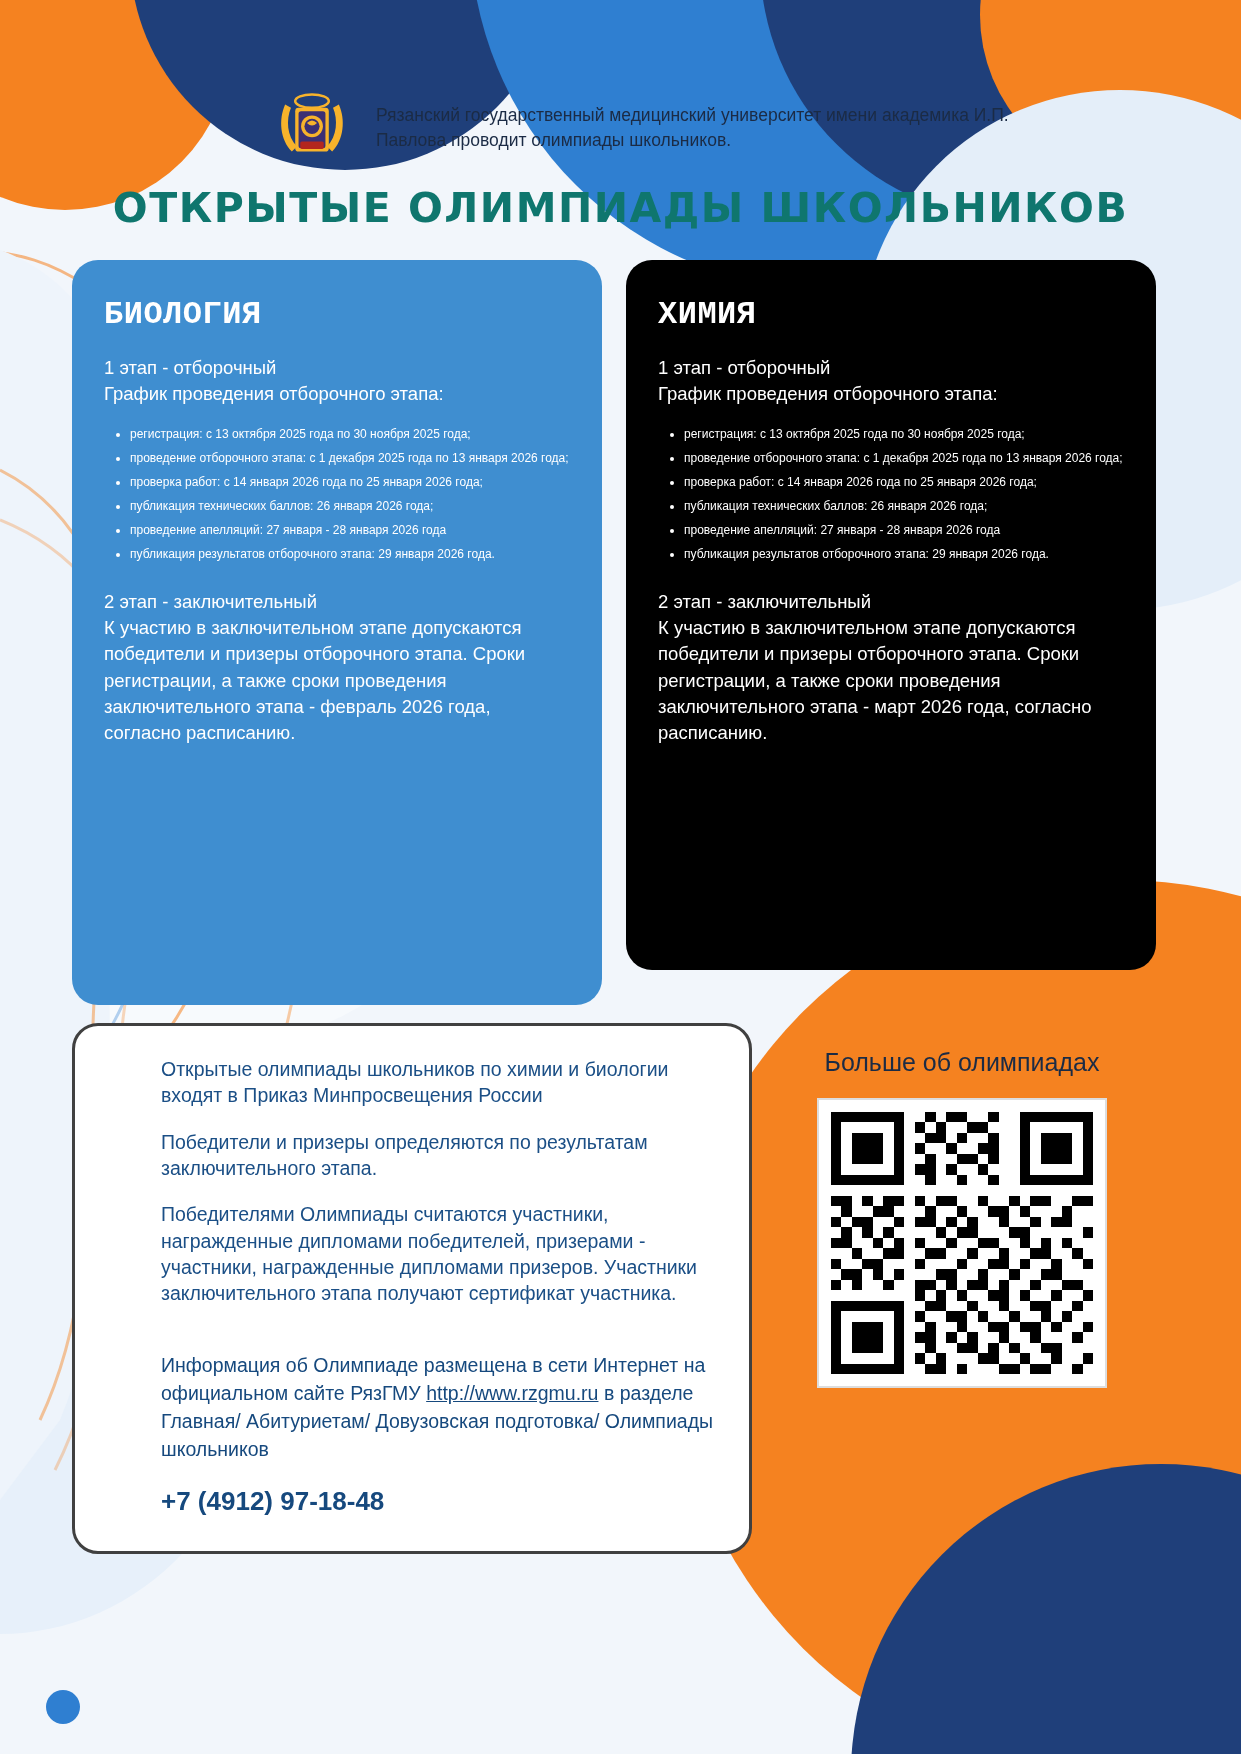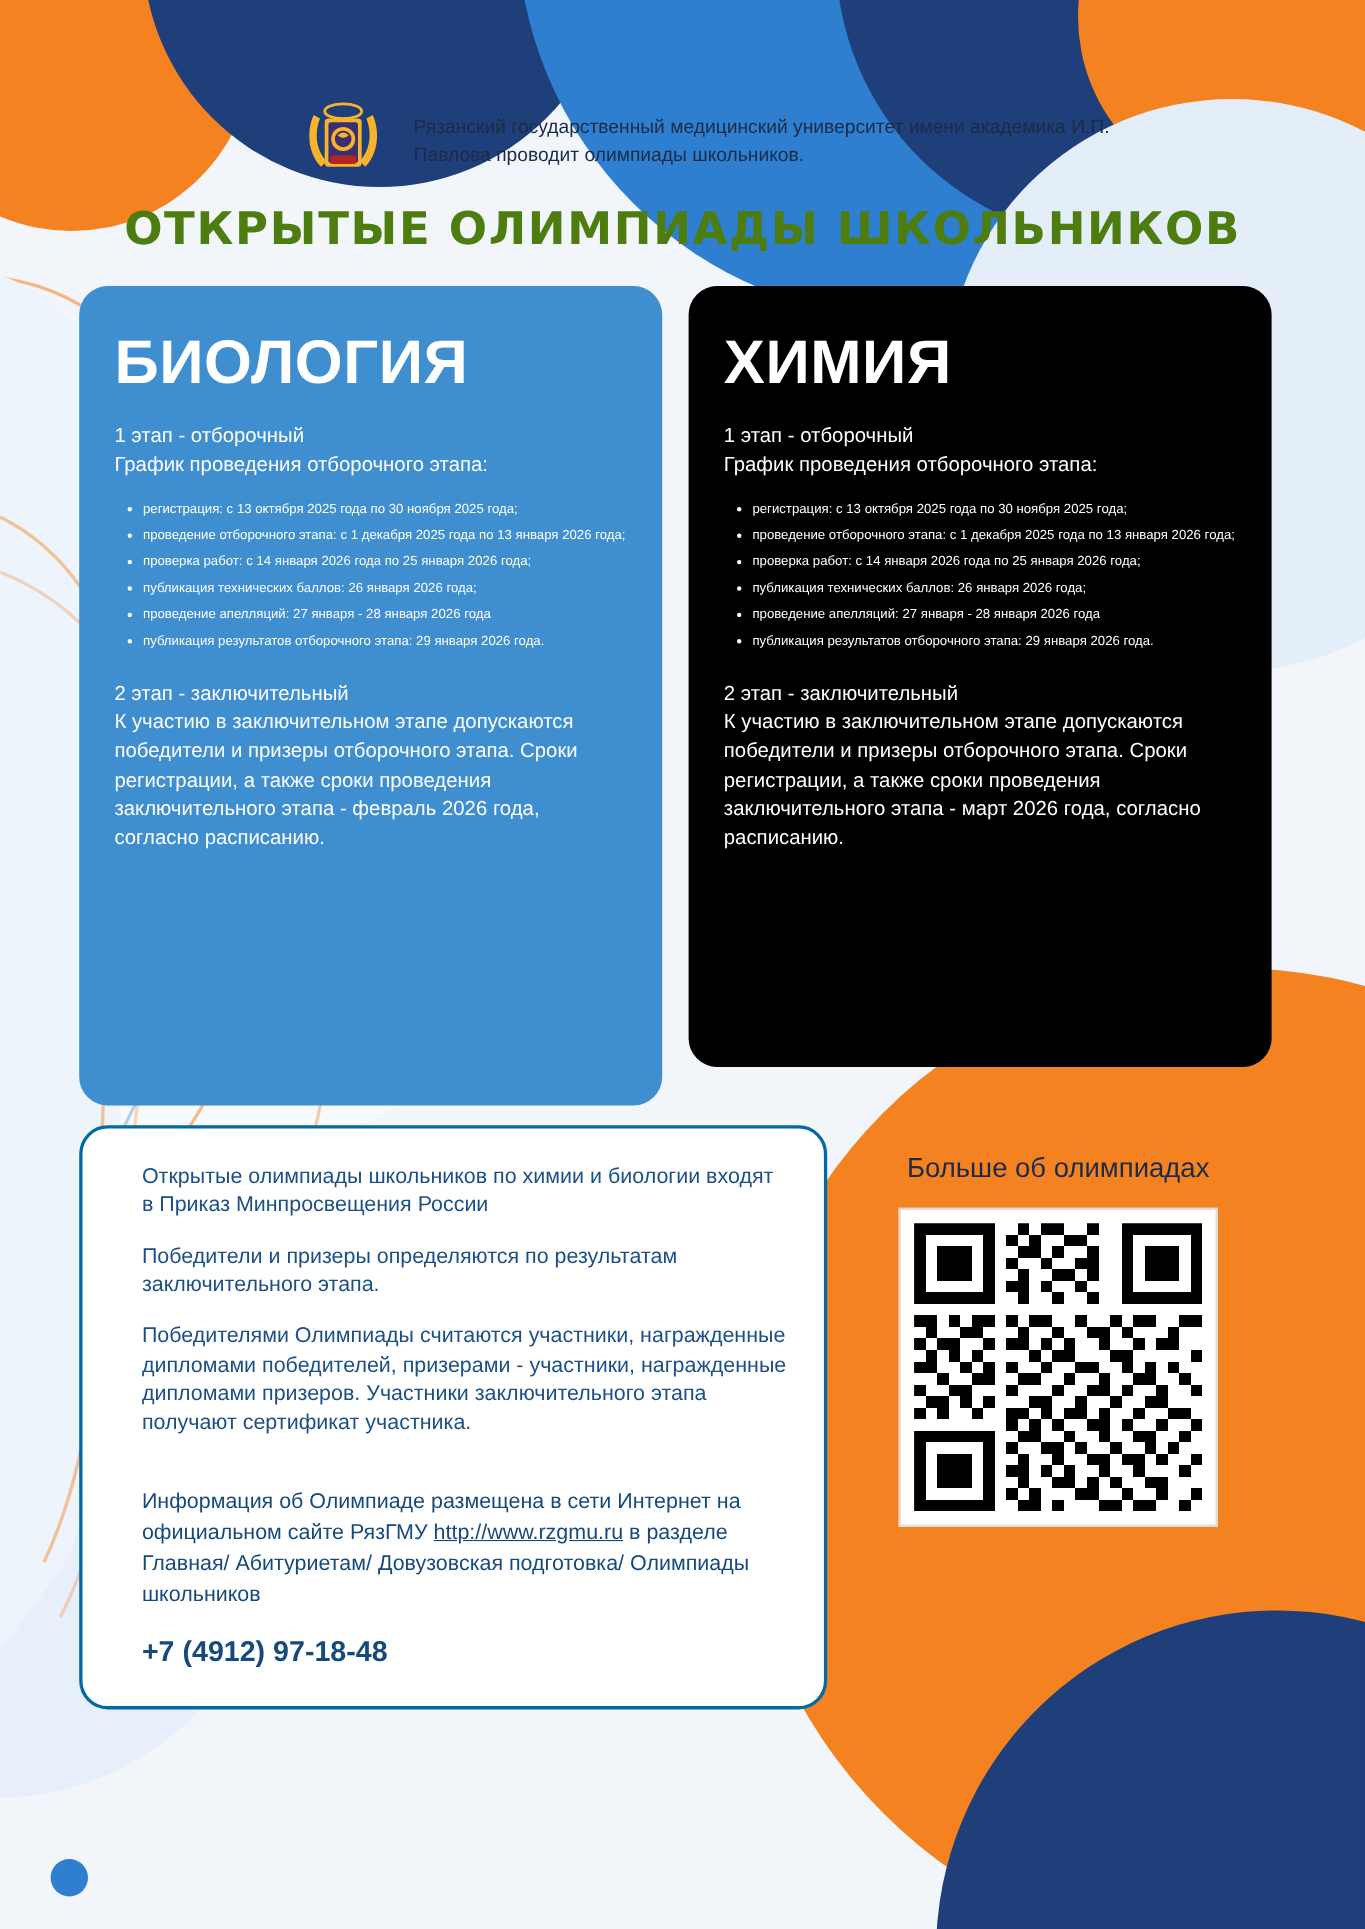--- a/index.html
+++ b/index.html
@@ -42,40 +42,40 @@
 
   
   .page { position:relative; z-index:3; width:1241px; height:1231px; }
 
   .header { display:flex; align-items:center; gap:22px; padding:86px 0 0 270px; }
   .logo { width:84px; height:84px; flex:none; position:relative; }
   .header-text { color:#1b2b45; font-size:17.5px; line-height:1.45; max-width:700px; }
 
   .main-title {
     text-align:center; margin-top:14px;
-    color:#4d7c0f; font-weight:bold; font-size:41px;
+    color:#0f766e; font-weight:bold; font-size:41px;
     letter-spacing:1.5px;
     font-family:"DejaVu Sans", sans-serif;
   }
 
   .cards { display:flex; gap:24px; padding:28px 85px 0 72px; align-items:flex-start; }
   .card { border-radius:26px; padding:26px 30px 30px 32px; color:#fff; }
   .card-bio { background:#3f8ed0; width:530px; min-height:745px; }
   .card-chem { background:#000000; width:530px; min-height:710px; }
-  .card h2 { margin:10px 0 22px 0; font-size:56px; letter-spacing:.5px; font-family:Liberation Sans, sans-serif; font-weight:bold; }
+  .card h2 { margin:10px 0 22px 0; font-size:32px; letter-spacing:.5px; font-family:Liberation Mono, monospace; font-weight:bold; }
   .card .intro { font-size:18.5px; line-height:1.42; }
   .card ul { margin:18px 0 0 0; padding-left:26px; }
   .card li { font-size:12px; line-height:1.42; margin-bottom:7px; }
   .card .stage2 { margin-top:26px; font-size:18.5px; line-height:1.42; }
   .card .stage2 .lbl { display:block; }
 
   .bottom { display:flex; padding:18px 0 0 72px; gap:30px; }
   .info-box {
-    width:680px; background:#fff; border:3px solid #0369a1; border-radius:26px;
-    padding:30px 34px 34px 54px; color:#1b4f86;
+    width:680px; background:#fff; border:3px solid #404040; border-radius:26px;
+    padding:30px 34px 34px 86px; color:#1b4f86;
   }
   .info-box p { margin:0 0 20px 0; font-size:19.5px; line-height:1.35; }
   .info-box .bold { font-weight:normal; margin-top:44px; line-height:1.45; color:#16497e; }
   .info-box .link { color:#16497e; text-decoration:underline; }
   .info-box .phone { font-weight:bold; margin-top:22px; font-size:26px; color:#16497e; }
 
   .qr-col { width:360px; text-align:center; padding-top:24px; }
   .qr-title { color:#1b2b45; font-size:25px; line-height:1.25; }
   .qr-frame { margin:20px auto 0; width:290px; height:290px; background:#fff; border:2px solid #ddd; padding:12px; }
   .qr-frame svg { display:block; width:100%; height:100%; }

